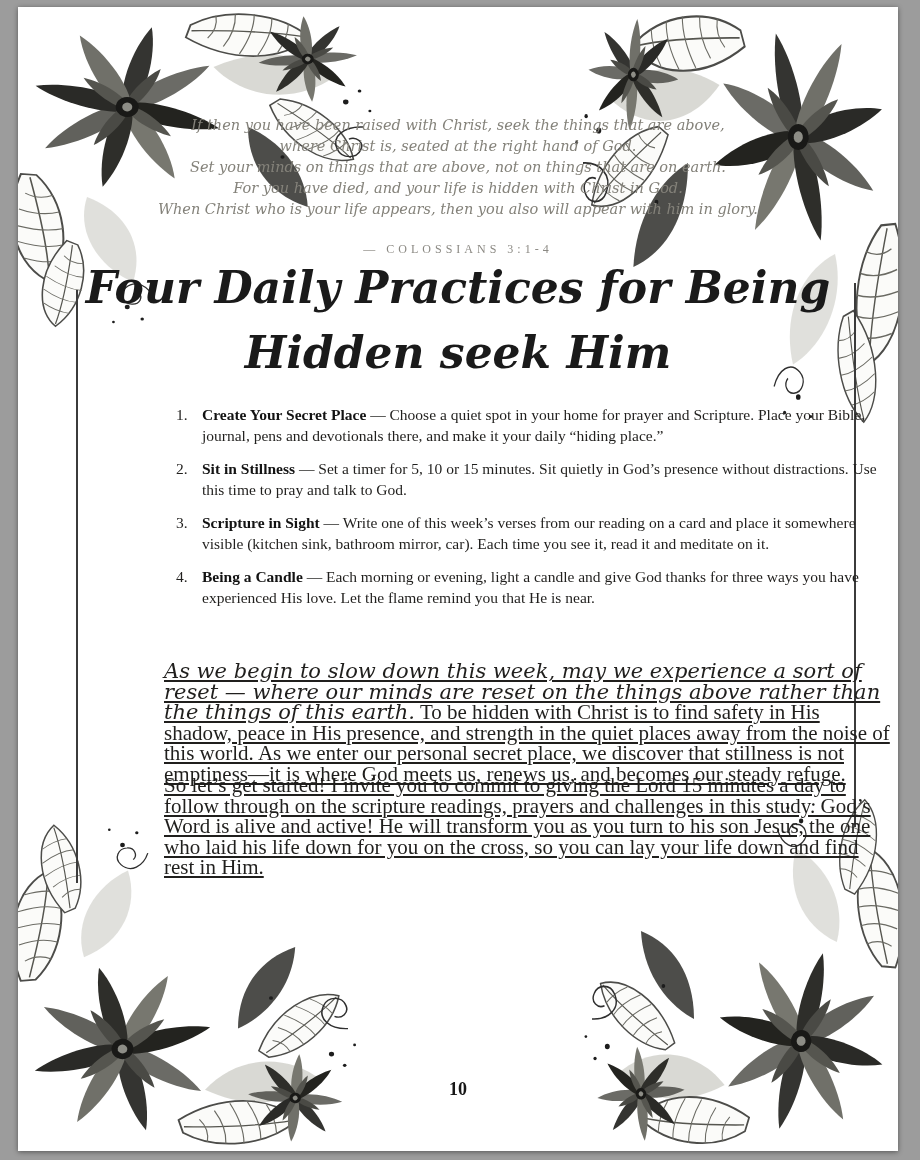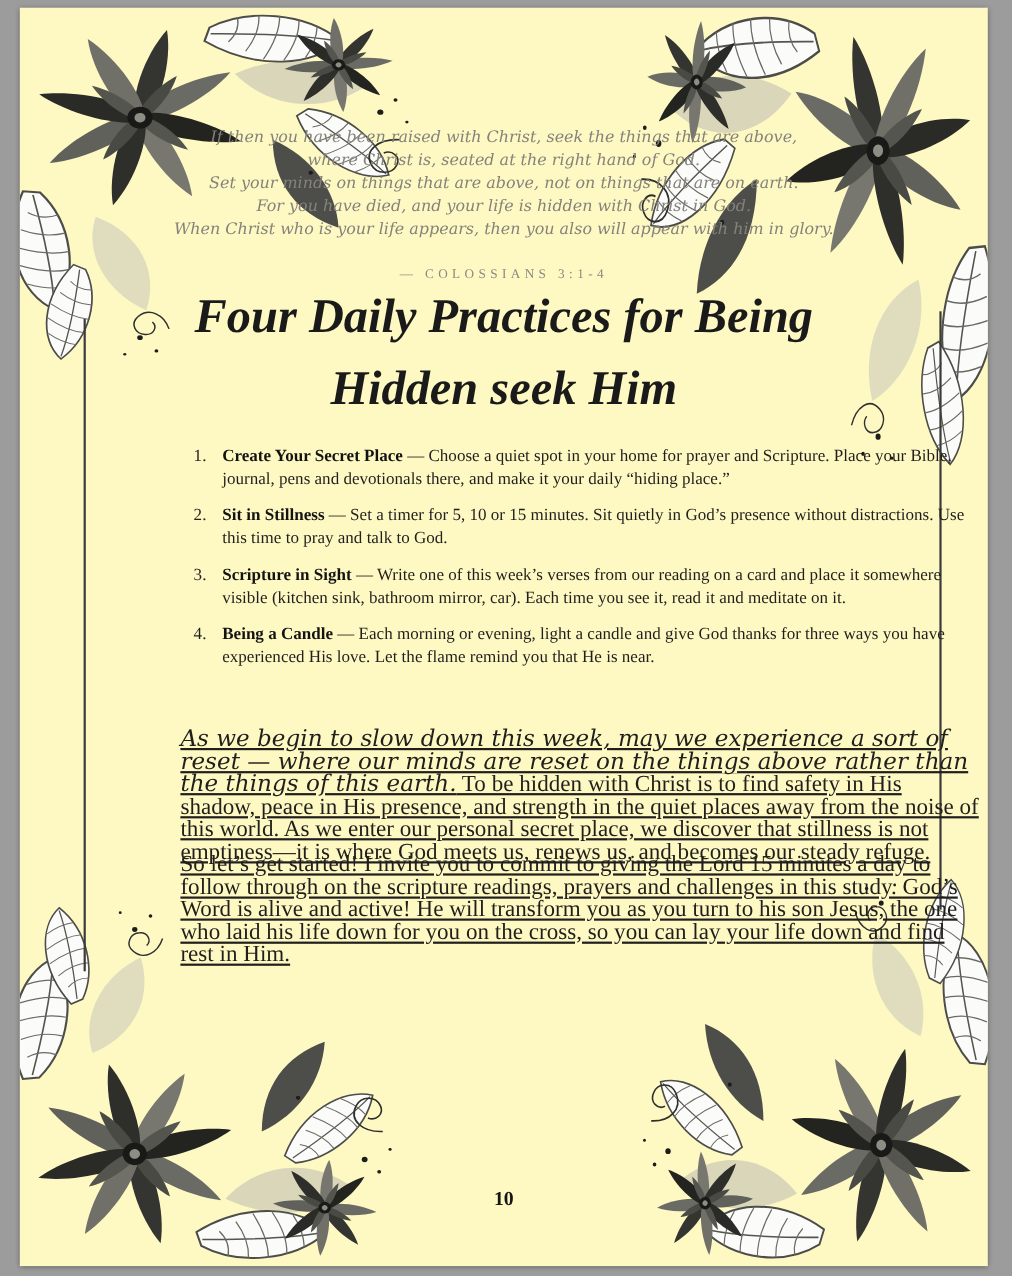--- a/index.html
+++ b/index.html
@@ -1,34 +1,34 @@
 <!DOCTYPE html>
 <html><head>
 <meta charset="utf-8">
 <style>
   html,body{margin:0;padding:0;}
   .viewport{position:relative;width:920px;height:1160px;background:#9c9c9c;overflow:hidden;
             font-family:"Liberation Serif",serif;}
-  .page{position:absolute;left:18px;top:7px;width:880px;height:1144px;background:#fef9c3;
+  .page{position:absolute;left:18px;top:7px;width:880px;height:1144px;background:#ffffff;
         box-shadow:0 1px 5px rgba(0,0,0,.45);overflow:hidden;}
   .decor{position:absolute;left:0;top:0;pointer-events:none;}
   .rule{position:absolute;width:2px;background:#3b3b3b;}
   .rule-left{left:58px;top:283px;height:593px;}
   .rule-right{left:836px;top:276px;height:544px;}
 
   .quote{position:absolute;top:108px;left:0;width:100%;text-align:center;
          font-family:"DejaVu Serif",serif;font-style:italic;color:#84827a;
          font-size:14.5px;line-height:21px;}
   .attribution{margin-top:19px;font-style:normal;font-family:"Liberation Serif",serif;
          font-size:12px;letter-spacing:4px;color:#8b8983;}
 
   .title{position:absolute;top:248px;left:0;width:100%;margin:0;text-align:center;
          font-family:cursive,"DejaVu Serif",serif;font-style:italic;font-weight:600;
          font-size:44px;line-height:65px;color:#1a1a1a;}
-  .tline{display:block;font-family:Liberation Serif, serif;}
+  .tline{display:block;}
 
   .practices{position:absolute;top:398px;left:158px;width:702px;margin:0;padding:0;
          list-style:none;font-size:15.5px;line-height:20.5px;color:#201f1d;}
   .practice{display:flex;margin-bottom:13px;}
   .pnum{width:26px;flex:0 0 26px;}
   .ptext{flex:1;}
   .ptext b{font-weight:bold;color:#131313;}
 
   .para{position:absolute;left:134px;width:726px;margin:12px;
         font-size:21px;line-height:20.5px;color:#201f1d;text-decoration:underline;}

